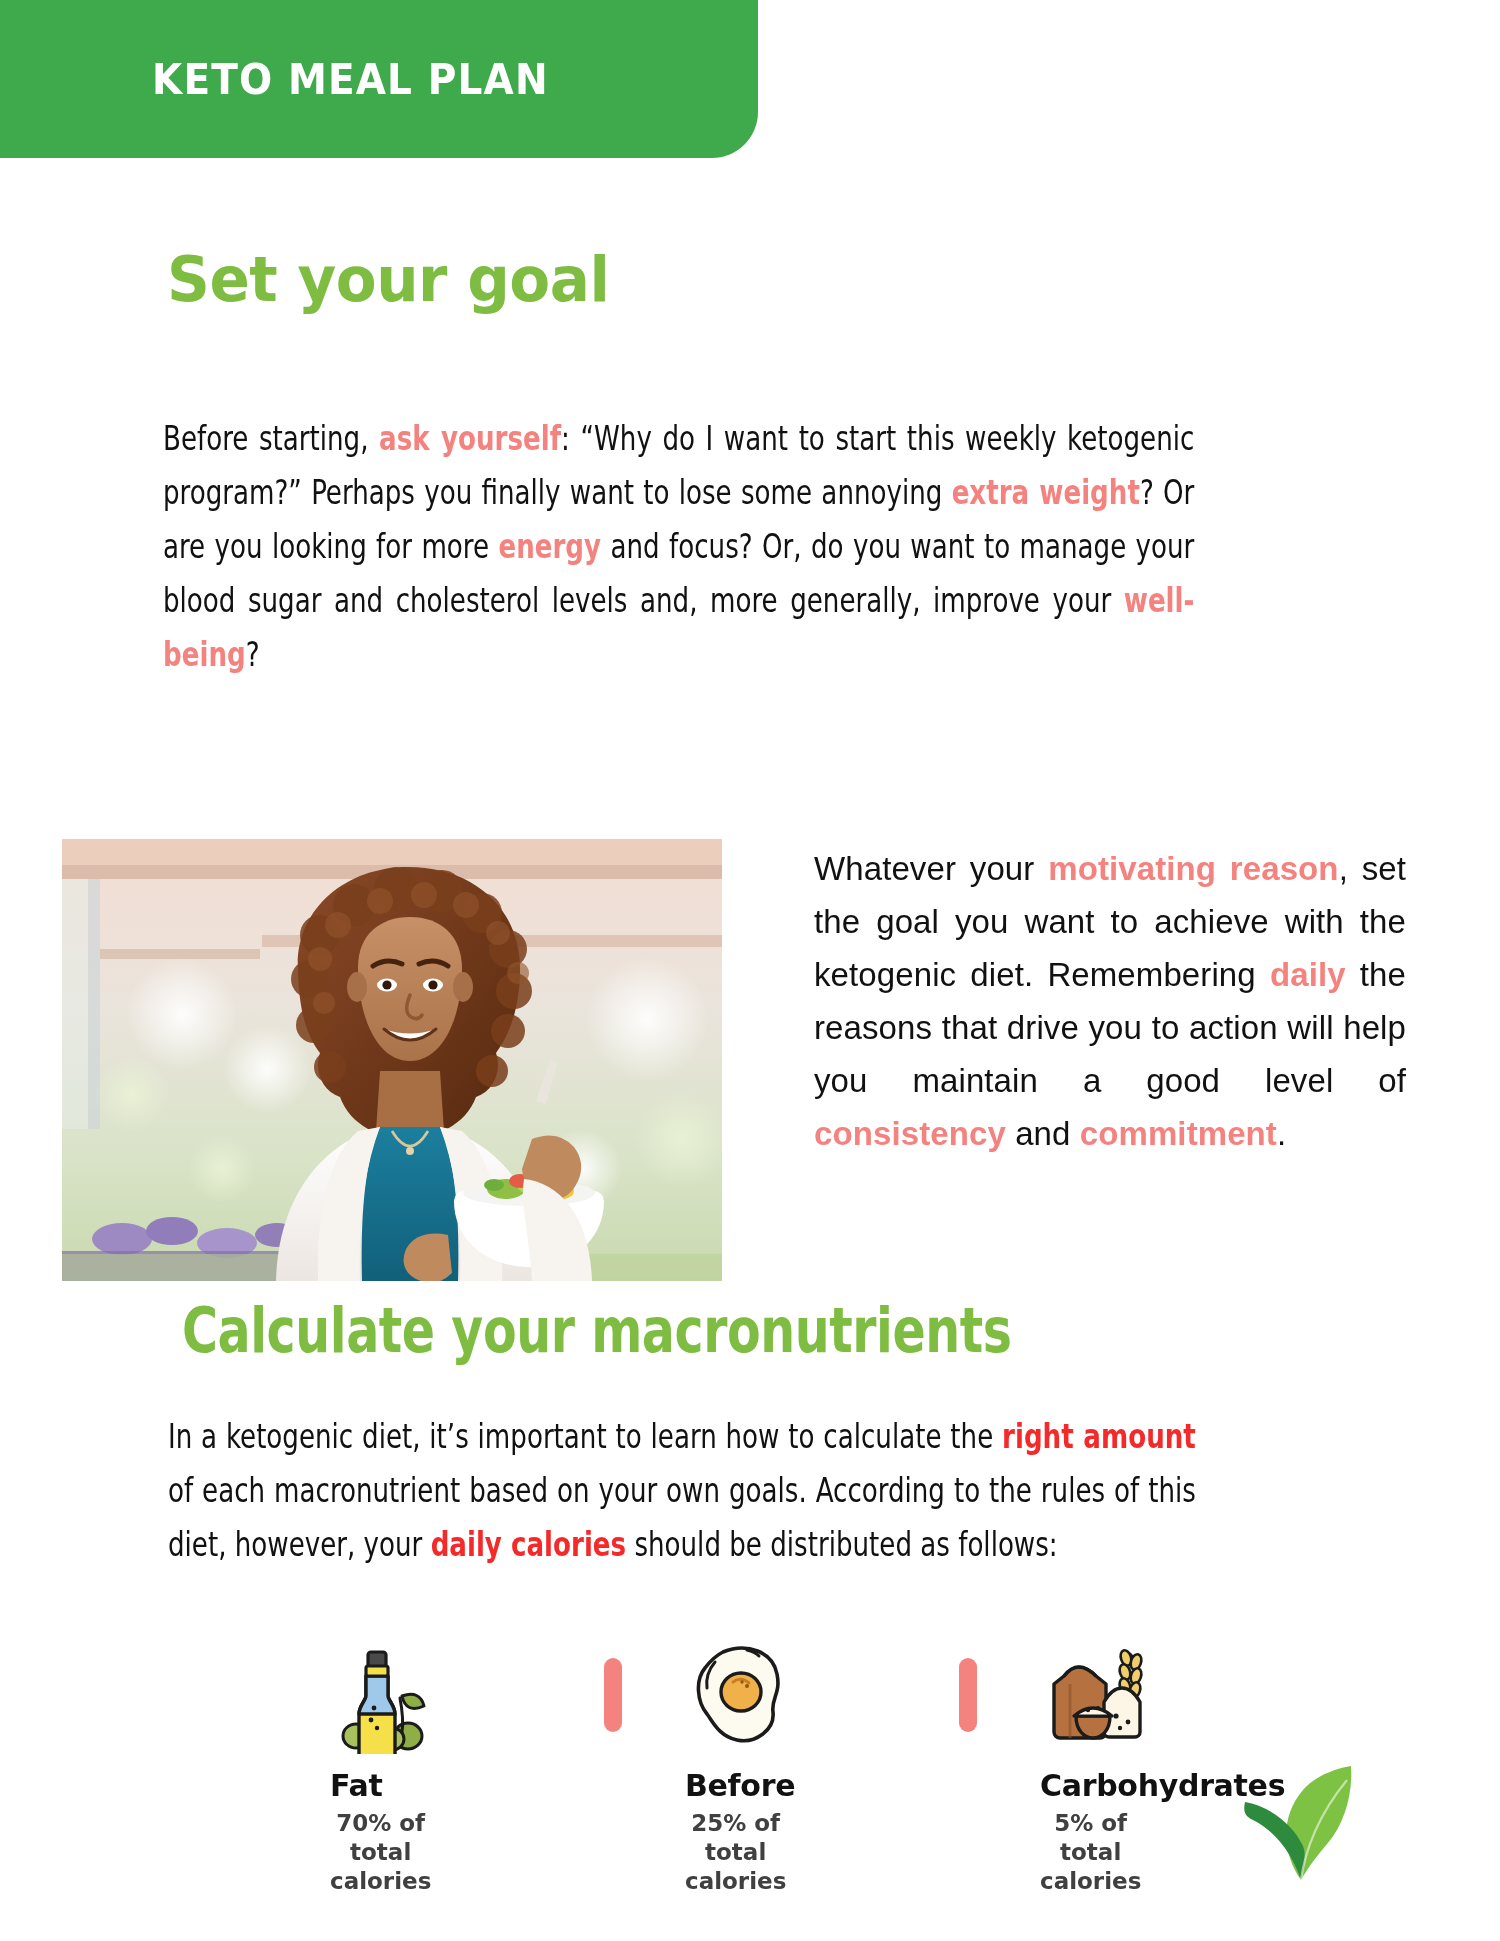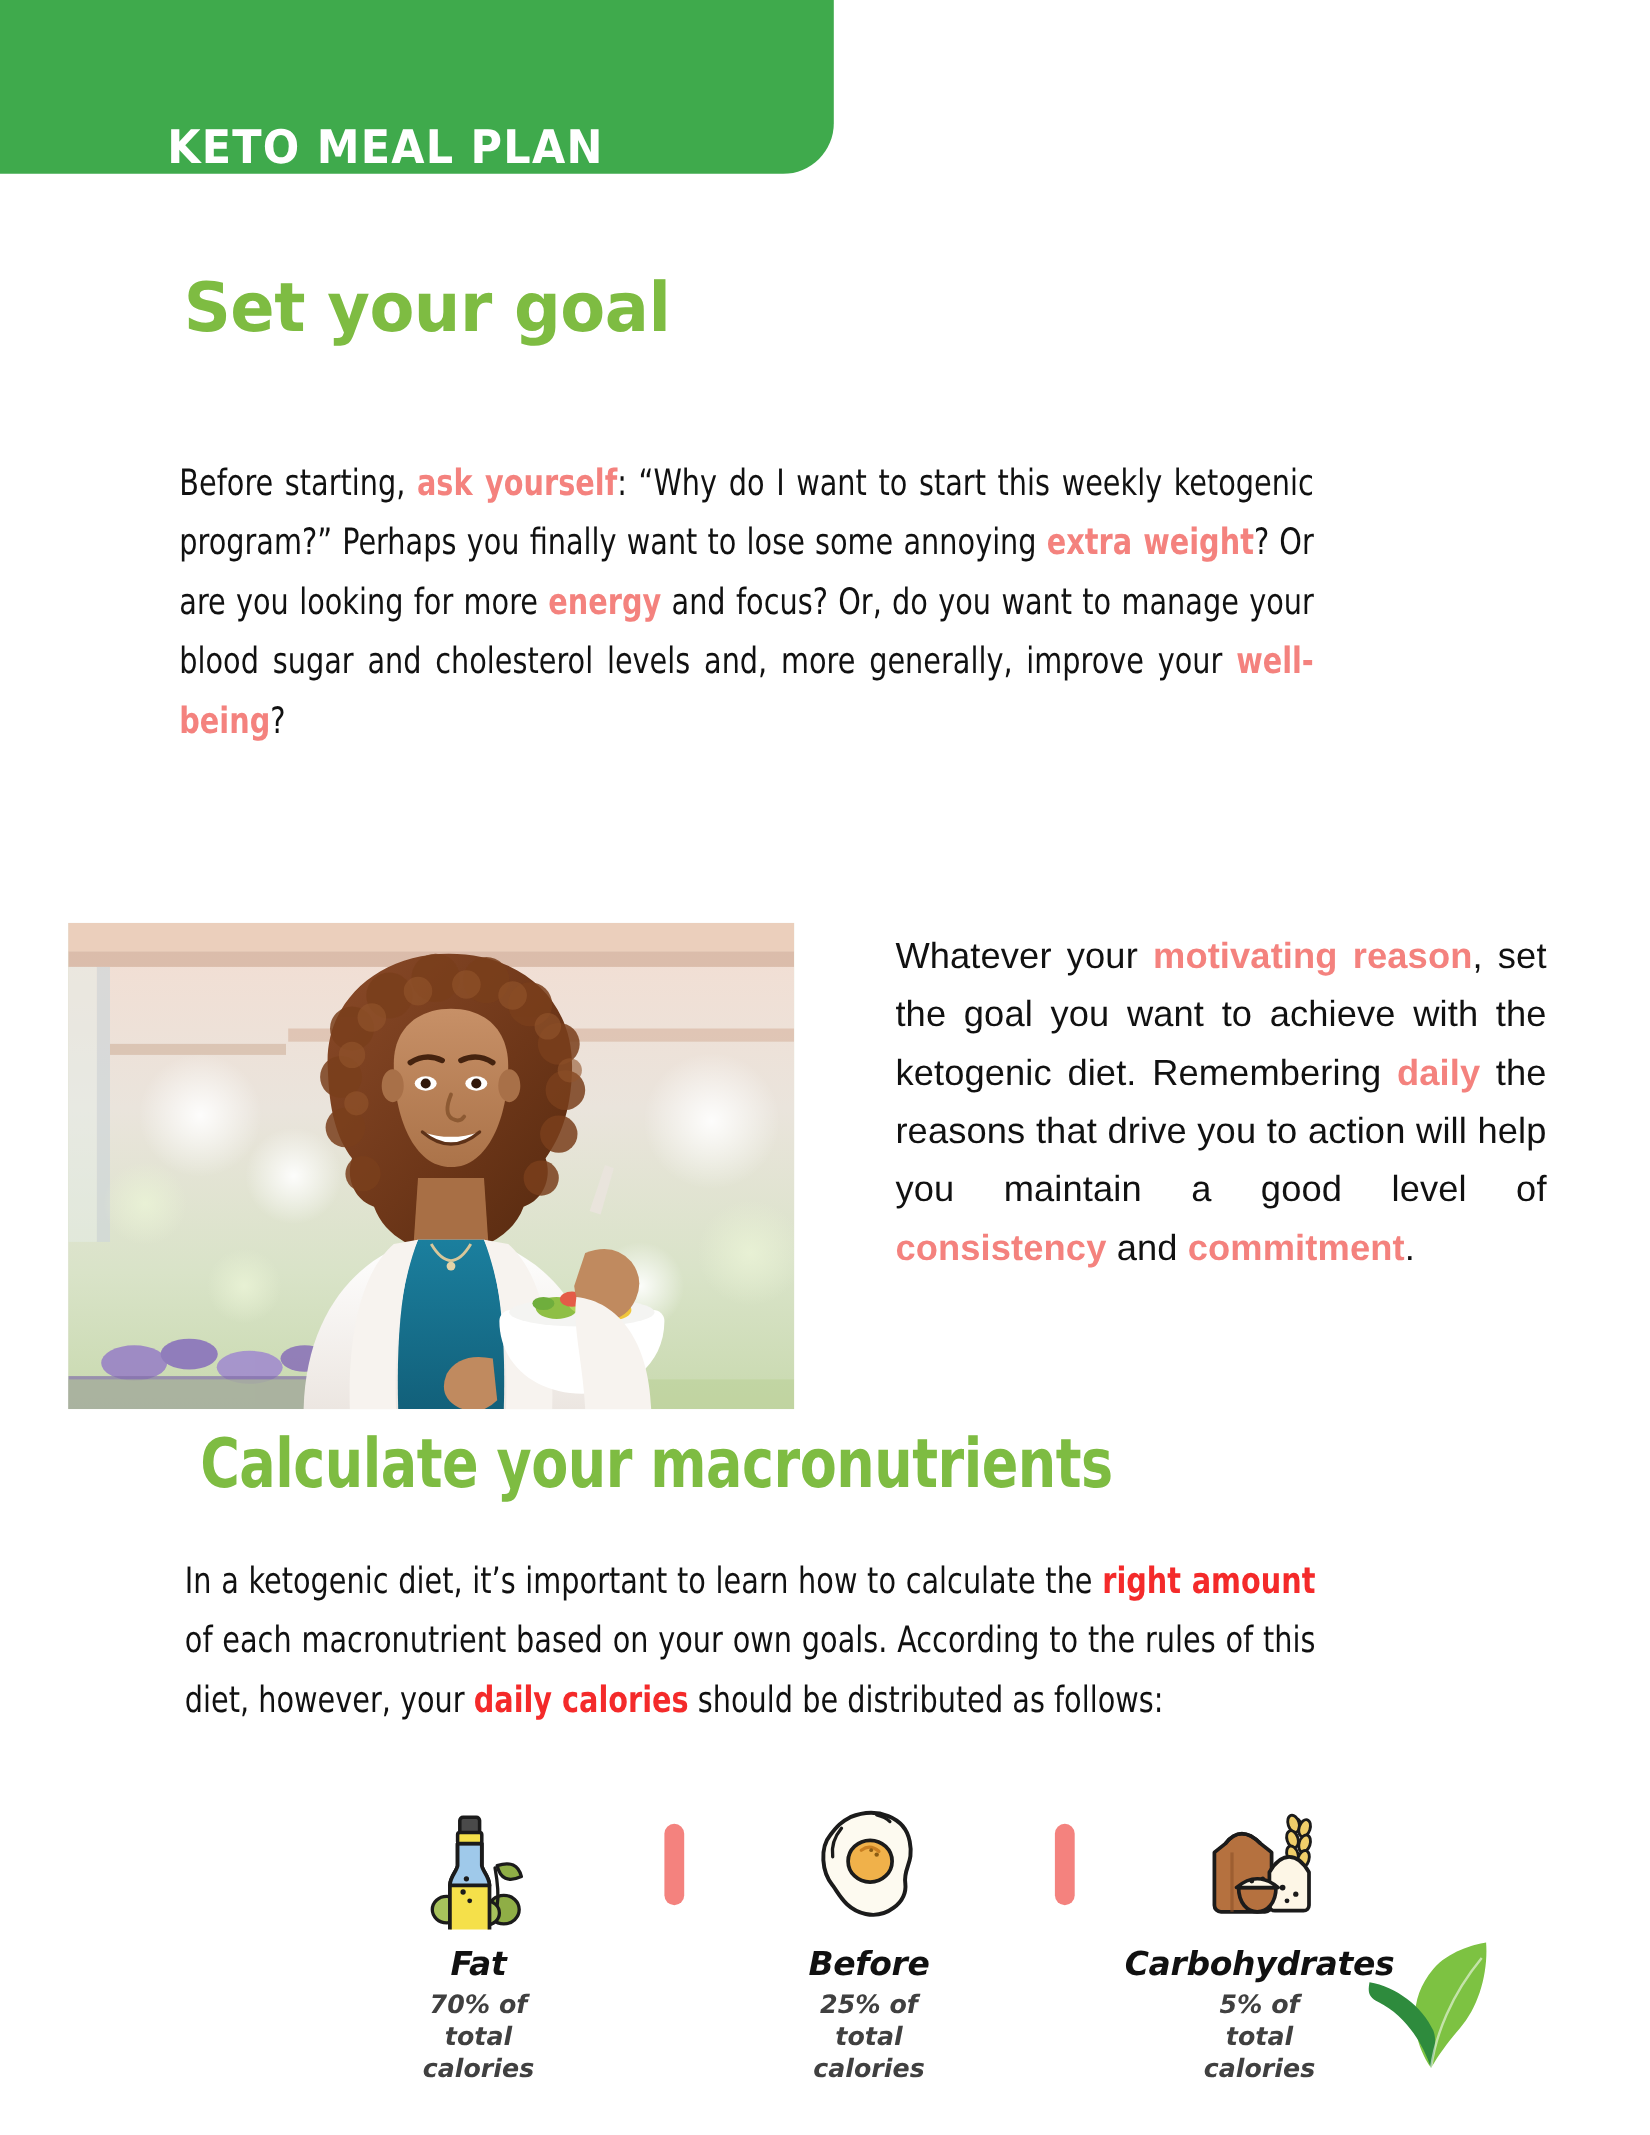--- a/index.html
+++ b/index.html
@@ -9,21 +9,21 @@
     font-family: "Liberation Sans", sans-serif;
     position: relative; overflow: hidden;
   }
 
   
   .banner {
     position: absolute; left: 0; top: 0;
     width: 758px; height: 158px;
     background: #3faa4c;
     border-bottom-right-radius: 46px;
-    display: flex; align-items: flex-end;
+    display: flex; align-items: center;
   }
   .banner-title {
     margin-left: 152px;
     color: #ffffff;
     font-family: "DejaVu Sans", sans-serif;
     font-weight: 700;
     font-size: 42px;
     letter-spacing: 1.2px;
     transform: scaleX(0.93);
     transform-origin: left center;
@@ -104,21 +104,21 @@
   }
 
   
   .macros {
     position: absolute; left: 330px; top: 1636px;
     width: 920px; height: 290px;
     display: flex; align-items: flex-start;
   }
   .macro-card {
     width: 210px;
-    display: flex; flex-direction: column; align-items: center; font-style: italic;
+    display: flex; flex-direction: column; align-items: flex-start;
   }
   .macro-icon { width: 110px; height: 118px; display:block; }
   .macro-name {
     margin-top: 14px;
     font-family: "DejaVu Sans", sans-serif;
     font-weight: 700;
     font-size: 30px;
     color: #111111;
     white-space: nowrap;
     letter-spacing: -0.3px;

